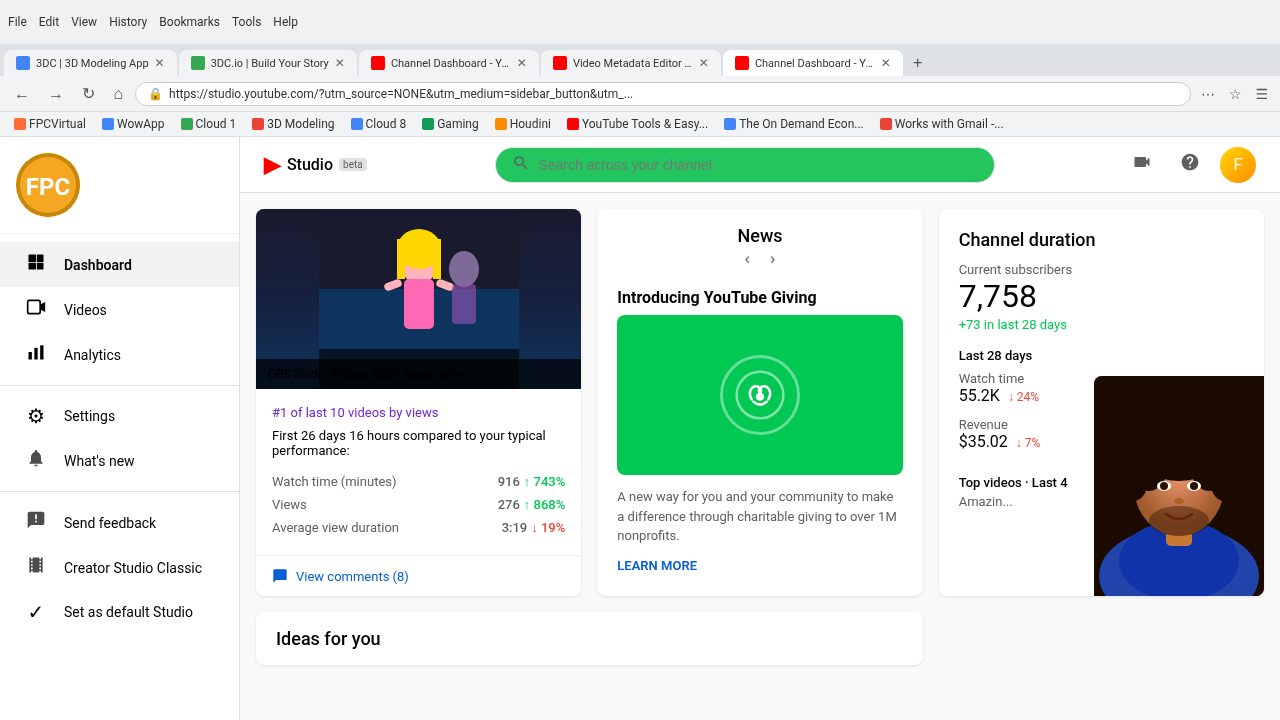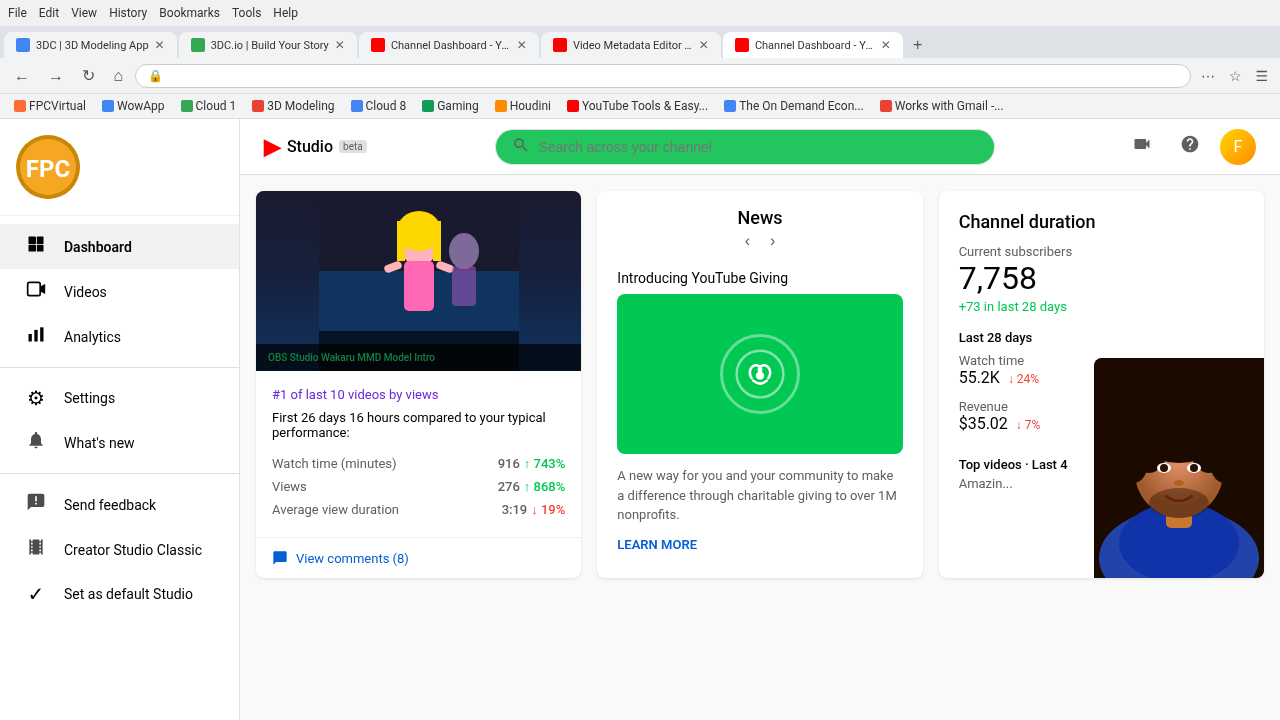--- a/index.html
+++ b/index.html
@@ -1,17 +1,17 @@
 <!DOCTYPE html>
 <html><head>
   <meta charset="utf-8">
   <style>
     * { margin: 0; padding: 0; box-sizing: border-box; }
     body { font-family: 'Roboto', Arial, sans-serif; background: #f9f9f9; width: 1280px; height: 720px; overflow: hidden; }
-    .browser-menu-bar { background: #f1f1f1; display: flex; align-items: center; padding: 6px 8px; font-size: 12px; gap: 12px; color: #333; }
+    .browser-menu-bar { background: #f1f1f1; display: flex; align-items: center; padding: 15px 8px; font-size: 12px; gap: 12px; color: #333; }
     .browser-menu-bar span { cursor: pointer; }
     .browser-tabs { background: #dee1e6; display: flex; align-items: flex-end; padding: 6px 0 0 0; gap: 2px; padding-left: 4px; }
     .browser-tab { background: #f1f3f4; border-radius: 8px 8px 0 0; padding: 6px 12px; font-size: 11px; display: flex; align-items: center; gap: 6px; max-width: 180px; color: #333; cursor: pointer; min-width: 120px; }
     .browser-tab.active { background: #fff; }
     .browser-tab .tab-favicon { width: 14px; height: 14px; border-radius: 2px; flex-shrink: 0; }
     .browser-tab .tab-close { margin-left: auto; color: #666; font-size: 12px; cursor: pointer; }
     .browser-tab .tab-title { white-space: nowrap; overflow: hidden; text-overflow: ellipsis; max-width: 130px; }
     .tab-new { background: transparent; border: none; font-size: 16px; cursor: pointer; padding: 4px 8px; color: #555; }
 
     .browser-toolbar { background: #f1f3f4; display: flex; align-items: center; padding: 4px 8px; gap: 6px; border-bottom: 1px solid #ddd; }
@@ -47,37 +47,37 @@
 
     
     .main-content { flex: 1; overflow-y: auto; padding: 0; background: #f9f9f9; display: flex; flex-direction: column; }
     .content-grid { display: grid; grid-template-columns: 1fr 1fr 1fr; gap: 0; padding: 16px; gap: 16px; }
 
     
     .video-card { background: #fff; border-radius: 8px; overflow: hidden; box-shadow: 0 1px 3px rgba(0,0,0,0.1); }
     .video-thumbnail-wrap { position: relative; }
     .video-thumbnail { width: 100%; height: 180px; background: linear-gradient(135deg, #667eea 0%, #764ba2 50%, #f093fb 100%); display: flex; align-items: center; justify-content: center; overflow: hidden; }
     .video-thumb-content { width: 100%; height: 100%; background: linear-gradient(to bottom, #1a1a2e, #16213e, #0f3460); position: relative; display: flex; align-items: center; justify-content: center; }
-    .video-title-overlay { position: absolute; bottom: 0; left: 0; right: 0; background: rgba(0,0,0,0.7); color: #15803d; padding: 8px 12px; font-size: 10px; font-weight: 500; }
+    .video-title-overlay { position: absolute; bottom: 0; left: 0; right: 0; background: rgba(0,0,0,0.7); color: #000000; padding: 8px 12px; font-size: 12px; font-weight: 500; font-style: italic; }
     .video-stats { padding: 16px; }
     .video-rank { font-size: 13px; color: #6d28d9; margin-bottom: 8px; }
     .video-performance { font-size: 13px; color: #030303; margin-bottom: 12px; }
     .stat-row { display: flex; align-items: center; justify-content: space-between; padding: 4px 0; font-size: 13px; color: #606060; }
     .stat-value { display: flex; align-items: center; gap: 4px; font-weight: 500; }
     .stat-up { color: #00c853; }
     .stat-down { color: #f44336; }
     .view-comments { display: flex; align-items: center; gap: 8px; padding: 12px 16px; border-top: 1px solid #f0f0f0; color: #065fd4; font-size: 13px; cursor: pointer; }
 
     
     .news-card { background: #fff; border-radius: 8px; overflow: hidden; box-shadow: 0 1px 3px rgba(0,0,0,0.1); }
     .news-header { display: flex; align-items: center; justify-content: space-between; padding: 16px 20px 8px; flex-direction: column; }
     .news-title { font-size: 18px; font-weight: 500; color: #030303; }
     .news-nav { display: flex; gap: 4px; }
     .news-nav-btn { background: none; border: none; cursor: pointer; padding: 4px 8px; font-size: 16px; color: #606060; }
-    .news-article-title { padding: 8px 20px; font-size: 14px; color: #030303; font-weight: 400; }
+    .news-article-title { padding: 8px 20px; font-size: 16px; color: #030303; font-weight: 700; }
     .news-image { margin: 0 20px 12px; border-radius: 8px; background: #00c853; height: 160px; display: flex; align-items: center; justify-content: center; }
     .giving-icon { width: 80px; height: 80px; border-radius: 50%; border: 3px solid rgba(255,255,255,0.4); display: flex; align-items: center; justify-content: center; font-size: 40px; color: white; }
     .news-body { padding: 0 20px 12px; font-size: 13px; color: #606060; line-height: 1.5; }
     .learn-more { color: #065fd4; font-size: 13px; font-weight: 600; padding: 0 20px 16px; display: block; cursor: pointer; text-decoration: none; }
 
     
     .analytics-card { background: #fff; border-radius: 8px; overflow: hidden; box-shadow: 0 1px 3px rgba(0,0,0,0.1); position: relative; }
     .analytics-header { padding: 20px 20px 8px; font-size: 18px; font-weight: 500; color: #030303; }
     .analytics-metric { padding: 4px 20px 8px; }
     .metric-label { font-size: 13px; color: #606060; }
@@ -140,20 +140,21 @@
   <button class="tab-new">+</button>
 </div>
 
 <div class="browser-toolbar">
   <button class="nav-btn">←</button>
   <button class="nav-btn">→</button>
   <button class="nav-btn">↻</button>
   <button class="nav-btn">⌂</button>
   <div class="address-bar">
     <span class="lock-icon">🔒</span>
+    <span class="url-text">https://studio.youtube.com/?utm_source=NONE&amp;utm_medium=sidebar_button&amp;utm_...</span>
   </div>
   <div class="toolbar-icons">
     <button class="toolbar-icon-btn">⋯</button>
     <button class="toolbar-icon-btn">☆</button>
     <button class="toolbar-icon-btn">☰</button>
   </div>
 </div>
 
 <div class="bookmarks-bar">
   <div class="bookmark-item">
@@ -470,17 +471,20 @@
                 <ellipse cx="85" cy="125" rx="5" ry="3" fill="#b06020"></ellipse>
 
                 <path d="M72 138 Q85 148 98 138" stroke="#8b3010" stroke-width="2.5" fill="none" stroke-linecap="round"></path>
 
                 <ellipse cx="85" cy="145" rx="30" ry="15" fill="#2a1000" opacity="0.4"></ellipse>
               </svg>
             </div>
           </div>
         </div>
 
+        <div style="background:#fff; border-radius:8px; box-shadow:0 1px 3px rgba(0,0,0,0.1); padding:16px 20px; grid-column: 1 / 3;">
+          <div style="font-size:18px; font-weight:500; color:#030303;">Ideas for you</div>
+        </div>
 
       </div>
     </div>
   </div>
 </div>
 
 </body></html>

